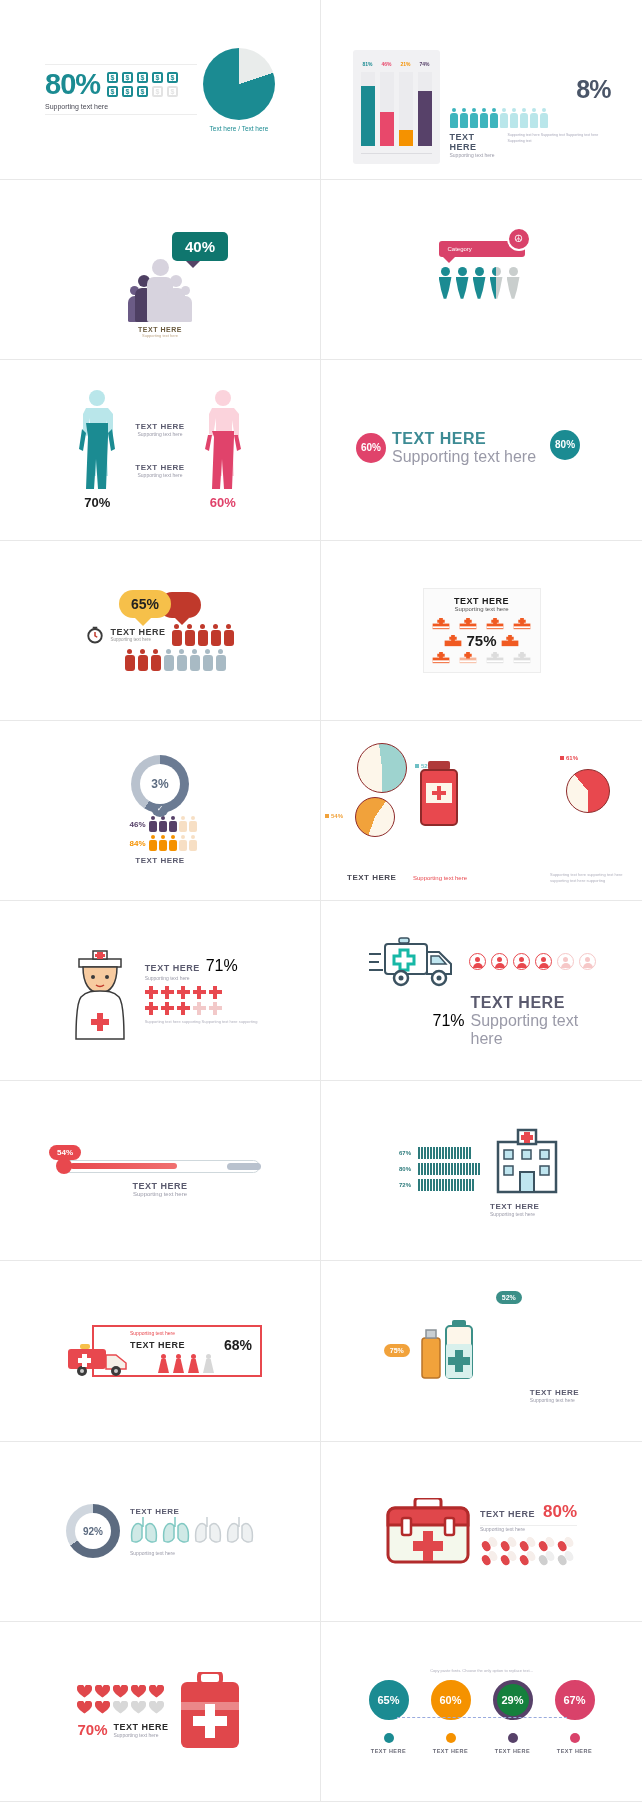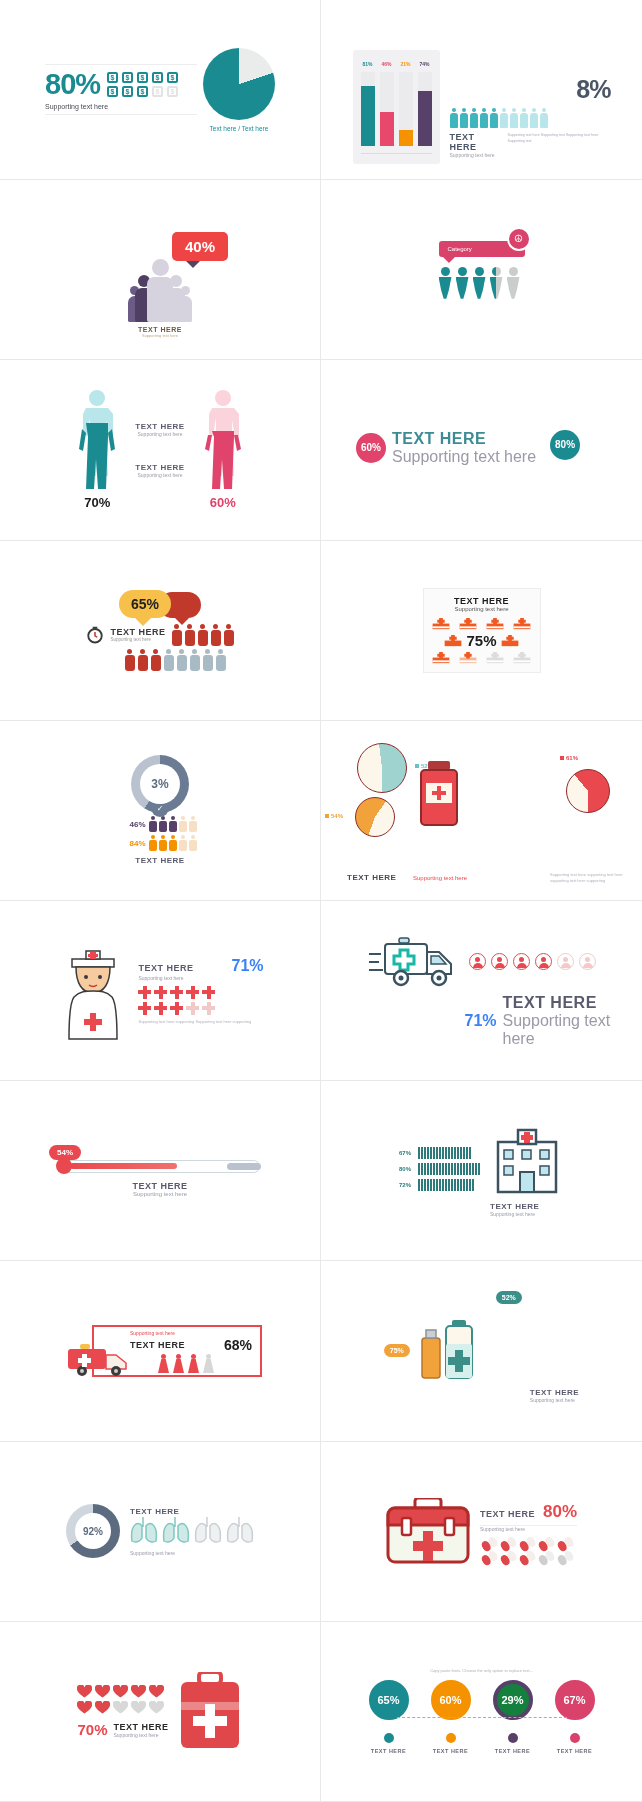--- a/index.html
+++ b/index.html
@@ -50,21 +50,21 @@
   .ppl { width: 8px; }
   .ppl .h { width: 4px; height: 4px; border-radius: 50%; margin: 0 auto 1px; }
   .ppl .b { width: 8px; height: 15px; border-radius: 3px 3px 1px 1px; }
   .c2 .cap { display:flex; gap:9px; margin-top: 4px; align-items: flex-start;}
   .c2 .th { font-size: 9px; color: #4a5568; }
   .c2 .sub { font-size: 5px; }
   .bullets { font-size: 3.6px; color: #aab; line-height: 1.9; }
 
   
   .c3 { flex-direction: column; align-items: center; justify-content: flex-end; padding-bottom: 6px;}
-  .bub40 { background: #ef4444; color: #fff; font-size: 15px; font-weight: 900; padding: 6px 13px; border-radius: 5px; position: relative; margin-left: 80px; }
+  .bub40 { background: #0f766e; color: #fff; font-size: 15px; font-weight: 900; padding: 6px 13px; border-radius: 5px; position: relative; margin-left: 80px; }
   .bub40::after { content:""; position:absolute; bottom:-7px; left:14px; border:7px solid transparent; border-top-color:#554466; border-bottom:0; }
   .crowd { display: flex; align-items: flex-end; gap: -2px; margin-top: -2px; }
   .cp { margin: 0 -3px; }
   .cp .hh { border-radius: 50%; margin: 0 auto 1px; }
   .cp .bb { border-radius: 7px 7px 2px 2px; }
   .c3 .th { font-size: 7px; color: #6b5b3e; margin-top: 4px; }
   .c3 .sub { font-size: 4px; color: #c0a88a; }
 
   
   .c4 { display: flex; align-items: center; gap: 12px; }
@@ -141,21 +141,21 @@
   .lbl-sq i { width:4px;height:4px;display:block;}
   .bottle { position:absolute; left: 96px; top: 40px; width: 44px; height: 66px; }
   .c10 .th { position: absolute; left: 26px; bottom: 18px; font-size: 8px; color: #4a4a55;}
   .c10 .sub { position: absolute; left: 92px; bottom: 19px; font-size: 6px; color: #e8484e;}
   .c10 .tiny { position: absolute; right: 14px; bottom: 16px; width: 78px; }
 
   
   .c11 { display:flex; align-items:center; gap:8px; }
   .c11 .txt .th { font-size: 9px; }
   .c11 .txt .sub { font-size: 5px; }
-  .p71 { font-size: 16px; font-weight: 700; color: #3b82f6; margin-left: 32px; }
+  .p71 { font-size: 16px; font-weight: 400; color: #000000; }
   .crosses { display: grid; grid-template-columns: repeat(5, 13px); gap: 3px; margin-top: 5px;}
   .cx { width: 13px; height: 13px; position: relative; }
   .cx::before,.cx::after { content:""; position:absolute; background: currentColor;}
   .cx::before{ left:4.5px; top:0; width:4px; height:13px;}
   .cx::after{ top:4.5px; left:0; height:4px; width:13px;}
   .av-row { display:flex; gap:5px; }
   .av { width: 17px; height: 17px; border-radius: 50%; border:1.5px solid #e8484e; position:relative;}
   .av.dim { border-color:#f6c8c8; }
 
   

